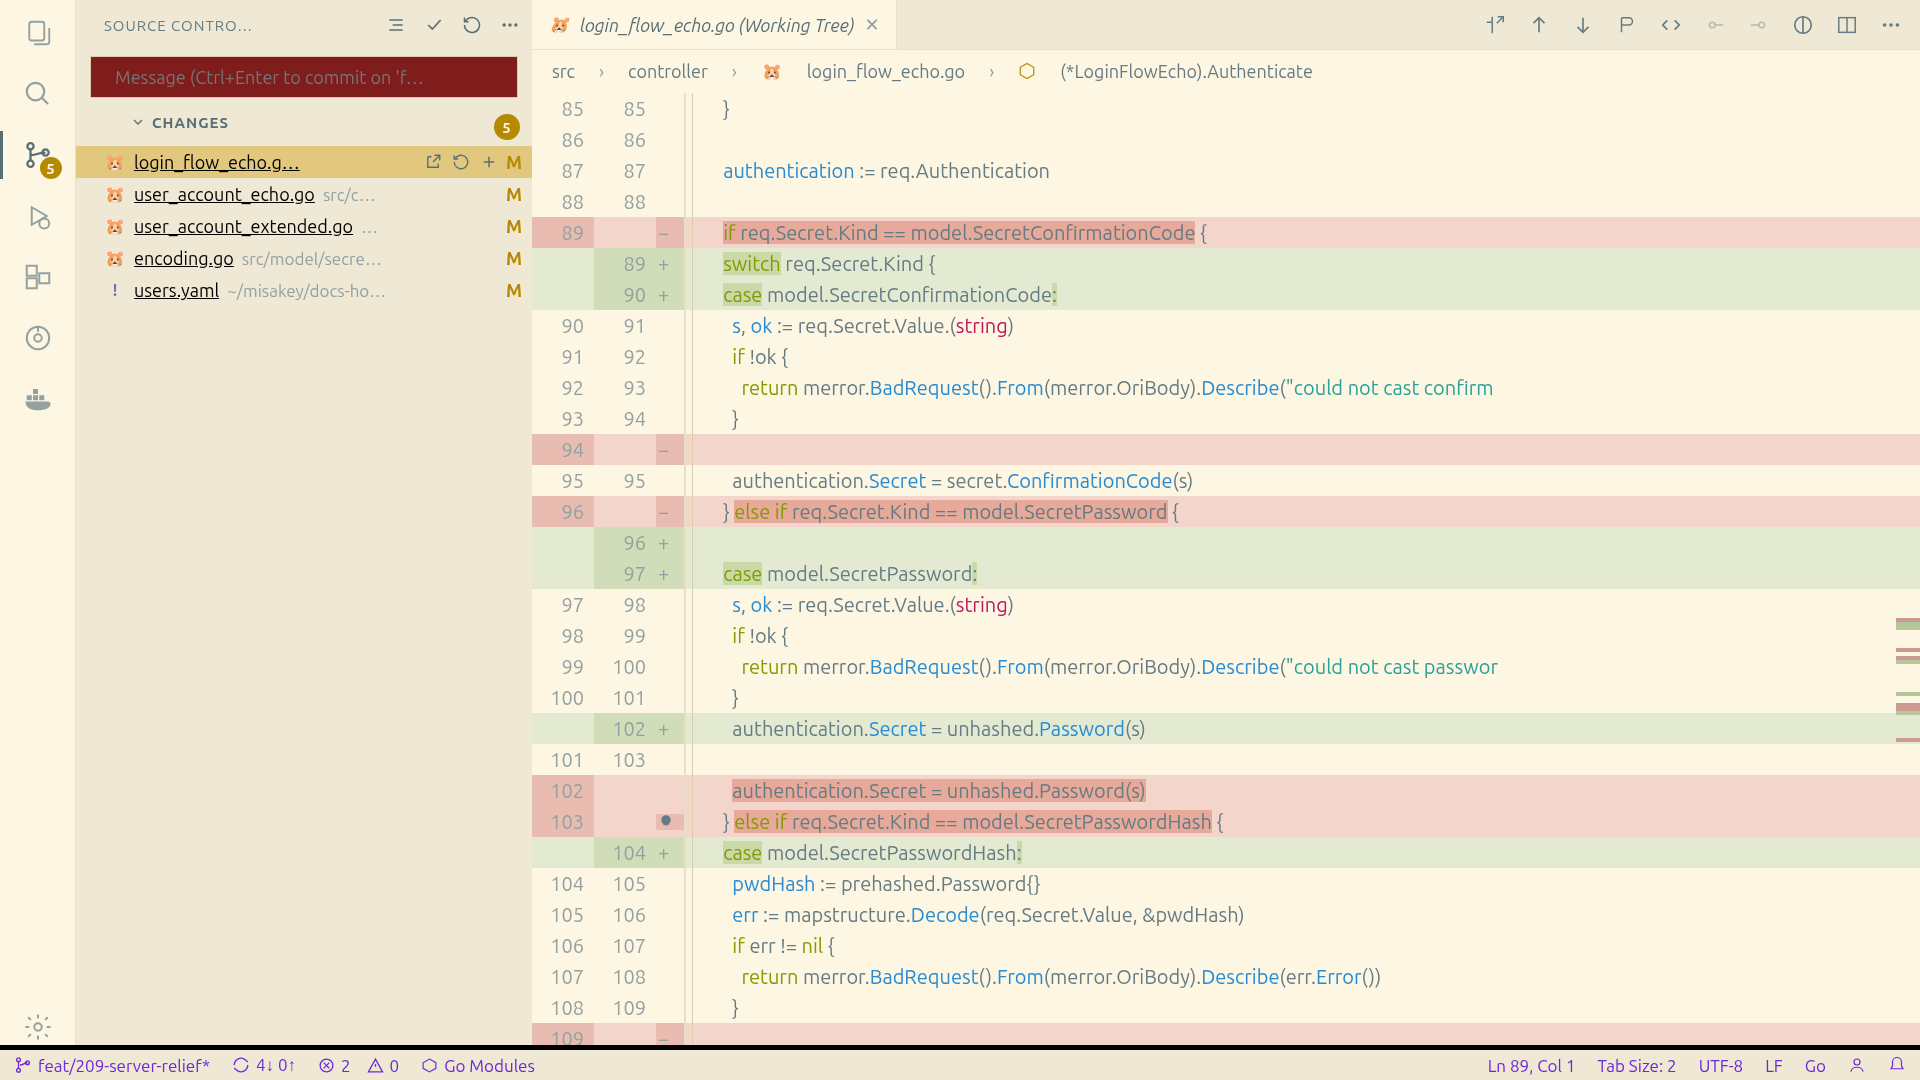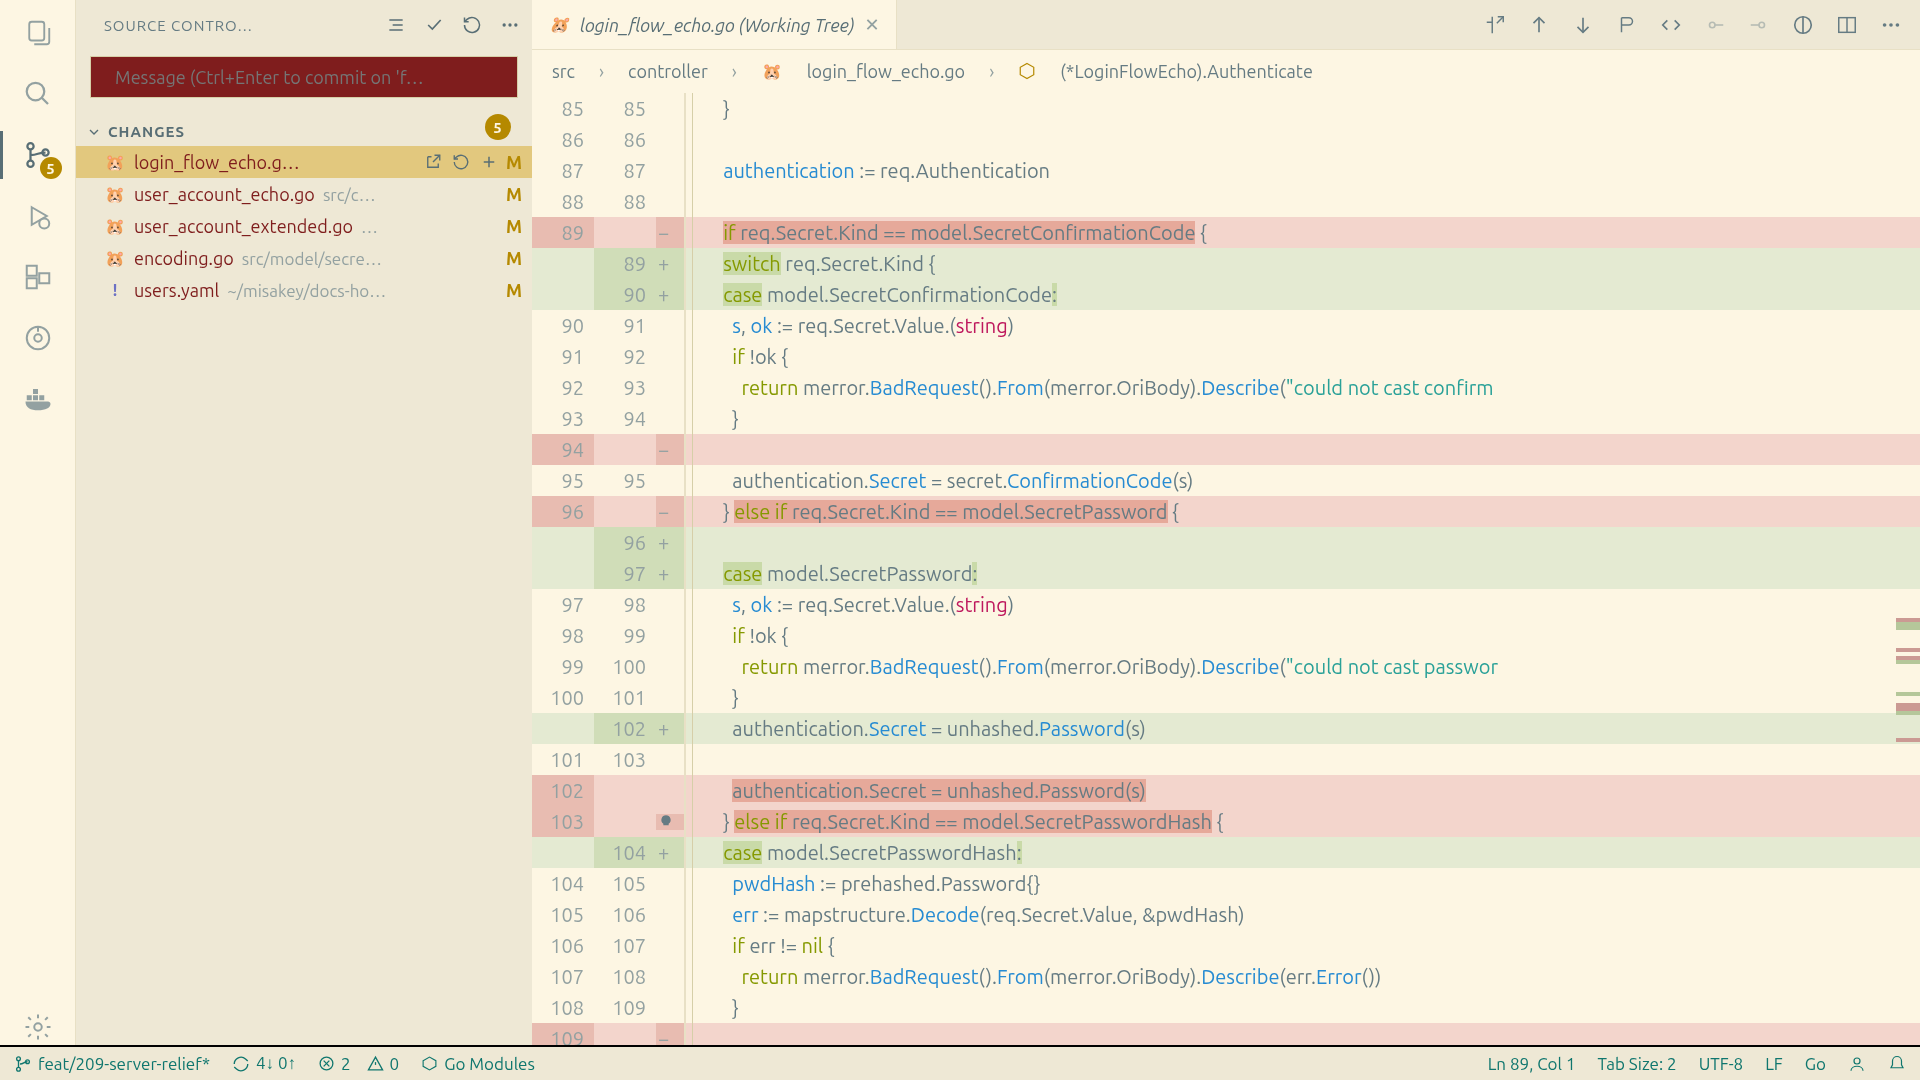--- a/index.html
+++ b/index.html
@@ -10,26 +10,26 @@
 .activity-bar .icon.active { color:#586e75; }
 .activity-bar .icon.active::before { content:''; position:absolute; left:-20px; top:-6px; width:3px; height:48px; background:#586e75; }
 .badge { position:absolute; right:-6px; bottom:-6px; background:#b58900; color:#fdf6e3; font-size:15px; font-weight:600; min-width:22px; height:22px; border-radius:11px; display:flex; align-items:center; justify-content:center; padding:0 4px; }
 .activity-bar .spacer { flex:1; }
 .sidebar { width:456px; background:#eee8d5; display:flex; flex-direction:column; }
 .sidebar-header { display:flex; align-items:center; padding:8px 12px 8px 28px; height:50px;gap:36px; }
 .sidebar-title { font-size:15px; letter-spacing:1px; color:#657b83; flex:1; overflow:hidden; text-overflow:ellipsis; white-space:nowrap; }
 .sidebar-actions { display:flex; gap:18px; color:#586e75; }
 .commit-box { margin:6px 14px 10px 14px; }
 .commit-input { width:100%; background:#7f1d1d; border:1px solid #d6cfa8; padding:10px 24px; font-size:18px; color:#93a1a1; font-family:inherit; }
-.tree-section { display:flex; align-items:flex-end; padding:6px 21px 6px 10px; font-size:15px; font-weight:700; letter-spacing:1px; color:#586e75; }
+.tree-section { display:flex; align-items:flex-start; padding:6px 12px 6px 10px; font-size:15px; font-weight:700; letter-spacing:1px; color:#586e75;margin-left:44px; }
 .tree-section .chev { margin-right:6px; }
 .tree-section .count-badge { margin-left:auto; background:#b58900; color:#fdf6e3; min-width:26px; height:26px; border-radius:13px; display:flex; align-items:center; justify-content:center; font-size:15px; }
 .file-row { display:flex; align-items:center; padding:5px 10px 5px 28px; font-size:18px; gap:8px; position:relative; }
 .file-row.selected { background:#e2c87e; }
-.file-row .fname { color:#7f1d1d; white-space:nowrap; }
+.file-row .fname { color:#000000; white-space:nowrap;text-decoration:underline; }
 .file-row .fpath { color:#93a1a1; font-size:17px; white-space:nowrap; overflow:hidden; text-overflow:ellipsis; flex:1; }
 .file-row .status { color:#b58900; font-weight:700; font-size:18px; }
 .file-row .actions { display:flex; gap:10px; color:#586e75; }
 .file-icon { width:22px; height:22px; display:inline-flex; align-items:center; justify-content:center; font-size:16px; }
 .go-icon { color:#2aa198; }
 .yaml-icon { color:#6c71c4; font-weight:700; }
 .editor-area { flex:1; display:flex; flex-direction:column; background:#fdf6e3; overflow:hidden; }
 .tab-bar { display:flex; align-items:center; height:50px; background:#eee8d5; border-bottom:1px solid #e8e0c5; }
 .tab { display:flex; align-items:center; gap:10px; padding:0 16px; height:100%; background:#fdf6e3; font-size:18px; color:#586e75; font-style:italic; border-right:1px solid #e8e0c5; }
 .tab .close { font-style:normal; color:#93a1a1; }
@@ -51,21 +51,21 @@
 .line-deleted .ln-old, .line-deleted .ln-new, .line-deleted .glyph { background:#e8bcb1; }
 .line-added { background:#e4ead2; }
 .line-added .ln-old, .line-added .ln-new, .line-added .glyph { background:#d0ddb8; }
 .tk-kw { color:#859900; }
 .tk-id { color:#268bd2; }
 .tk-type { color:#be185d; }
 .tk-fn { color:#268bd2;margin-top:20px; }
 .tk-str { color:#2aa198; }
 .hl-del { background:#e6a99a; }
 .hl-add { background:#c9daa8; }
-.statusbar { height:35px; background:#eee8d5; display:flex; align-items:center; font-size:17px; color:#0f766e; padding:0 14px; gap:22px; border-top:2px solid #000000; }
+.statusbar { height:35px; background:#eee8d5; display:flex; align-items:center; font-size:17px; color:#6d28d9; padding:0 14px; gap:22px; border-top:5px solid #000000; }
 .statusbar .spacer { flex:1; }
 .sb-item { display:flex; align-items:center; gap:6px; }
 svg { display:block; }
 </style>
 </head>
 <body>
 
 <div class="root">
 
   <div class="activity-bar">

